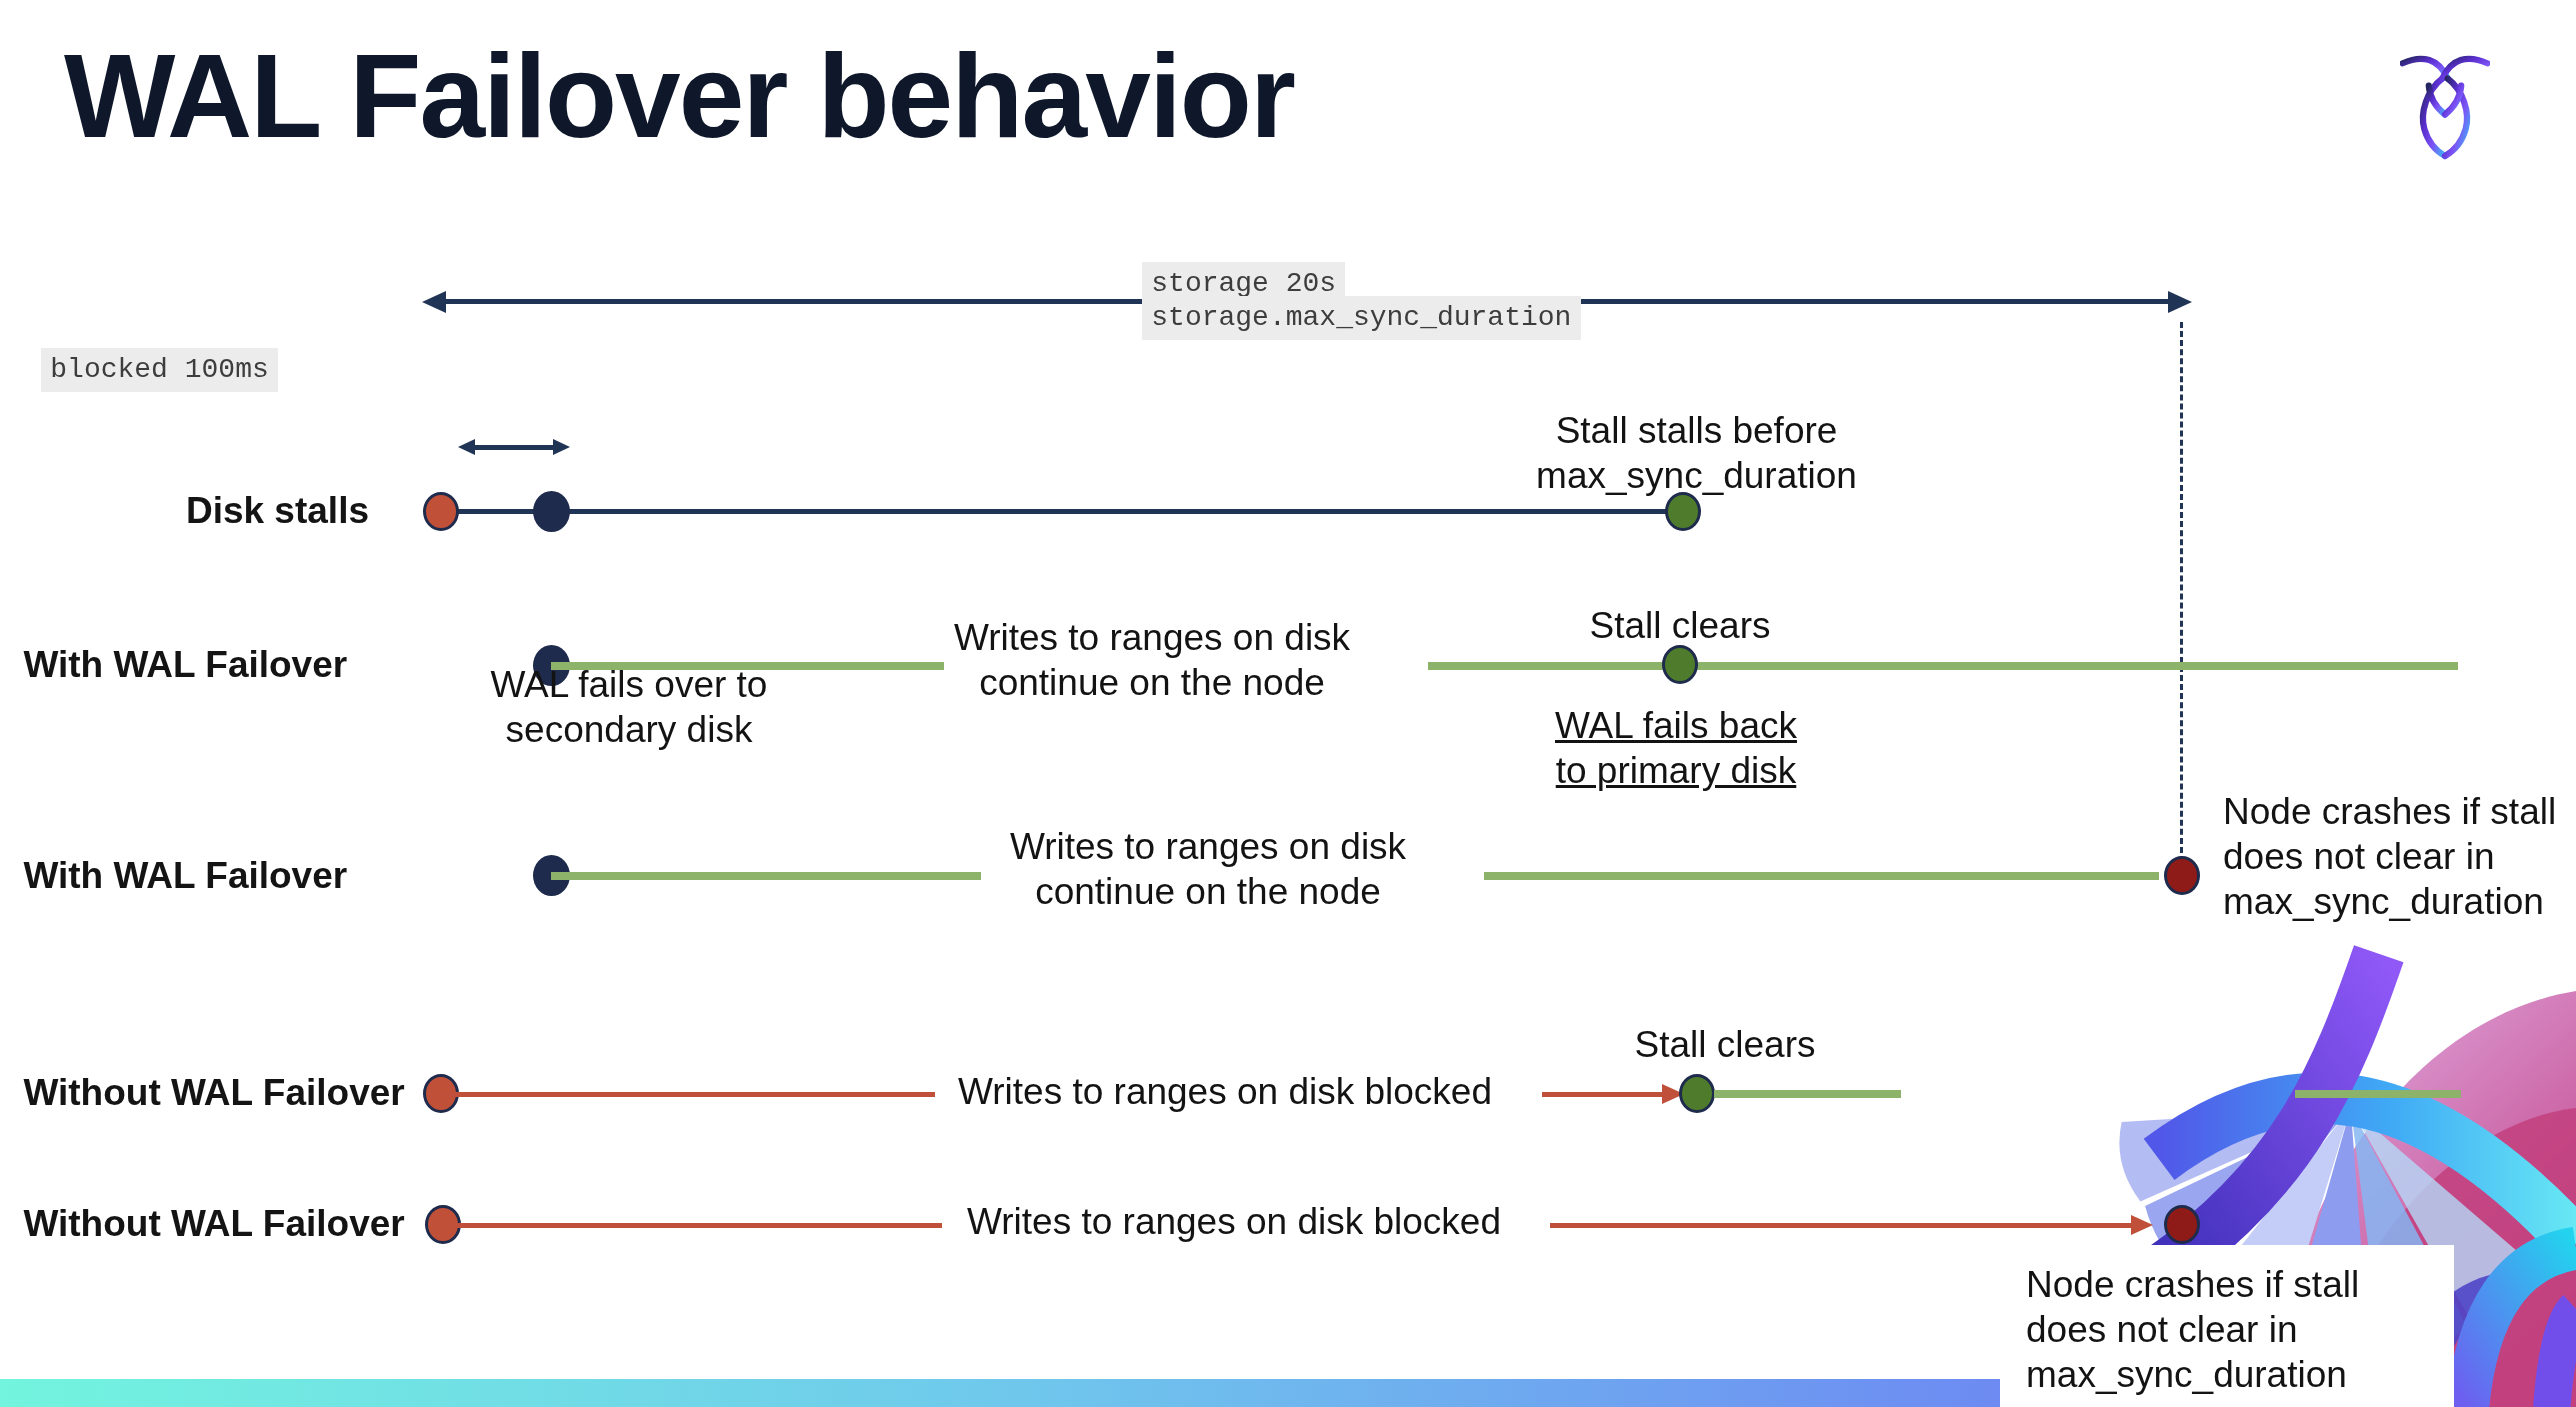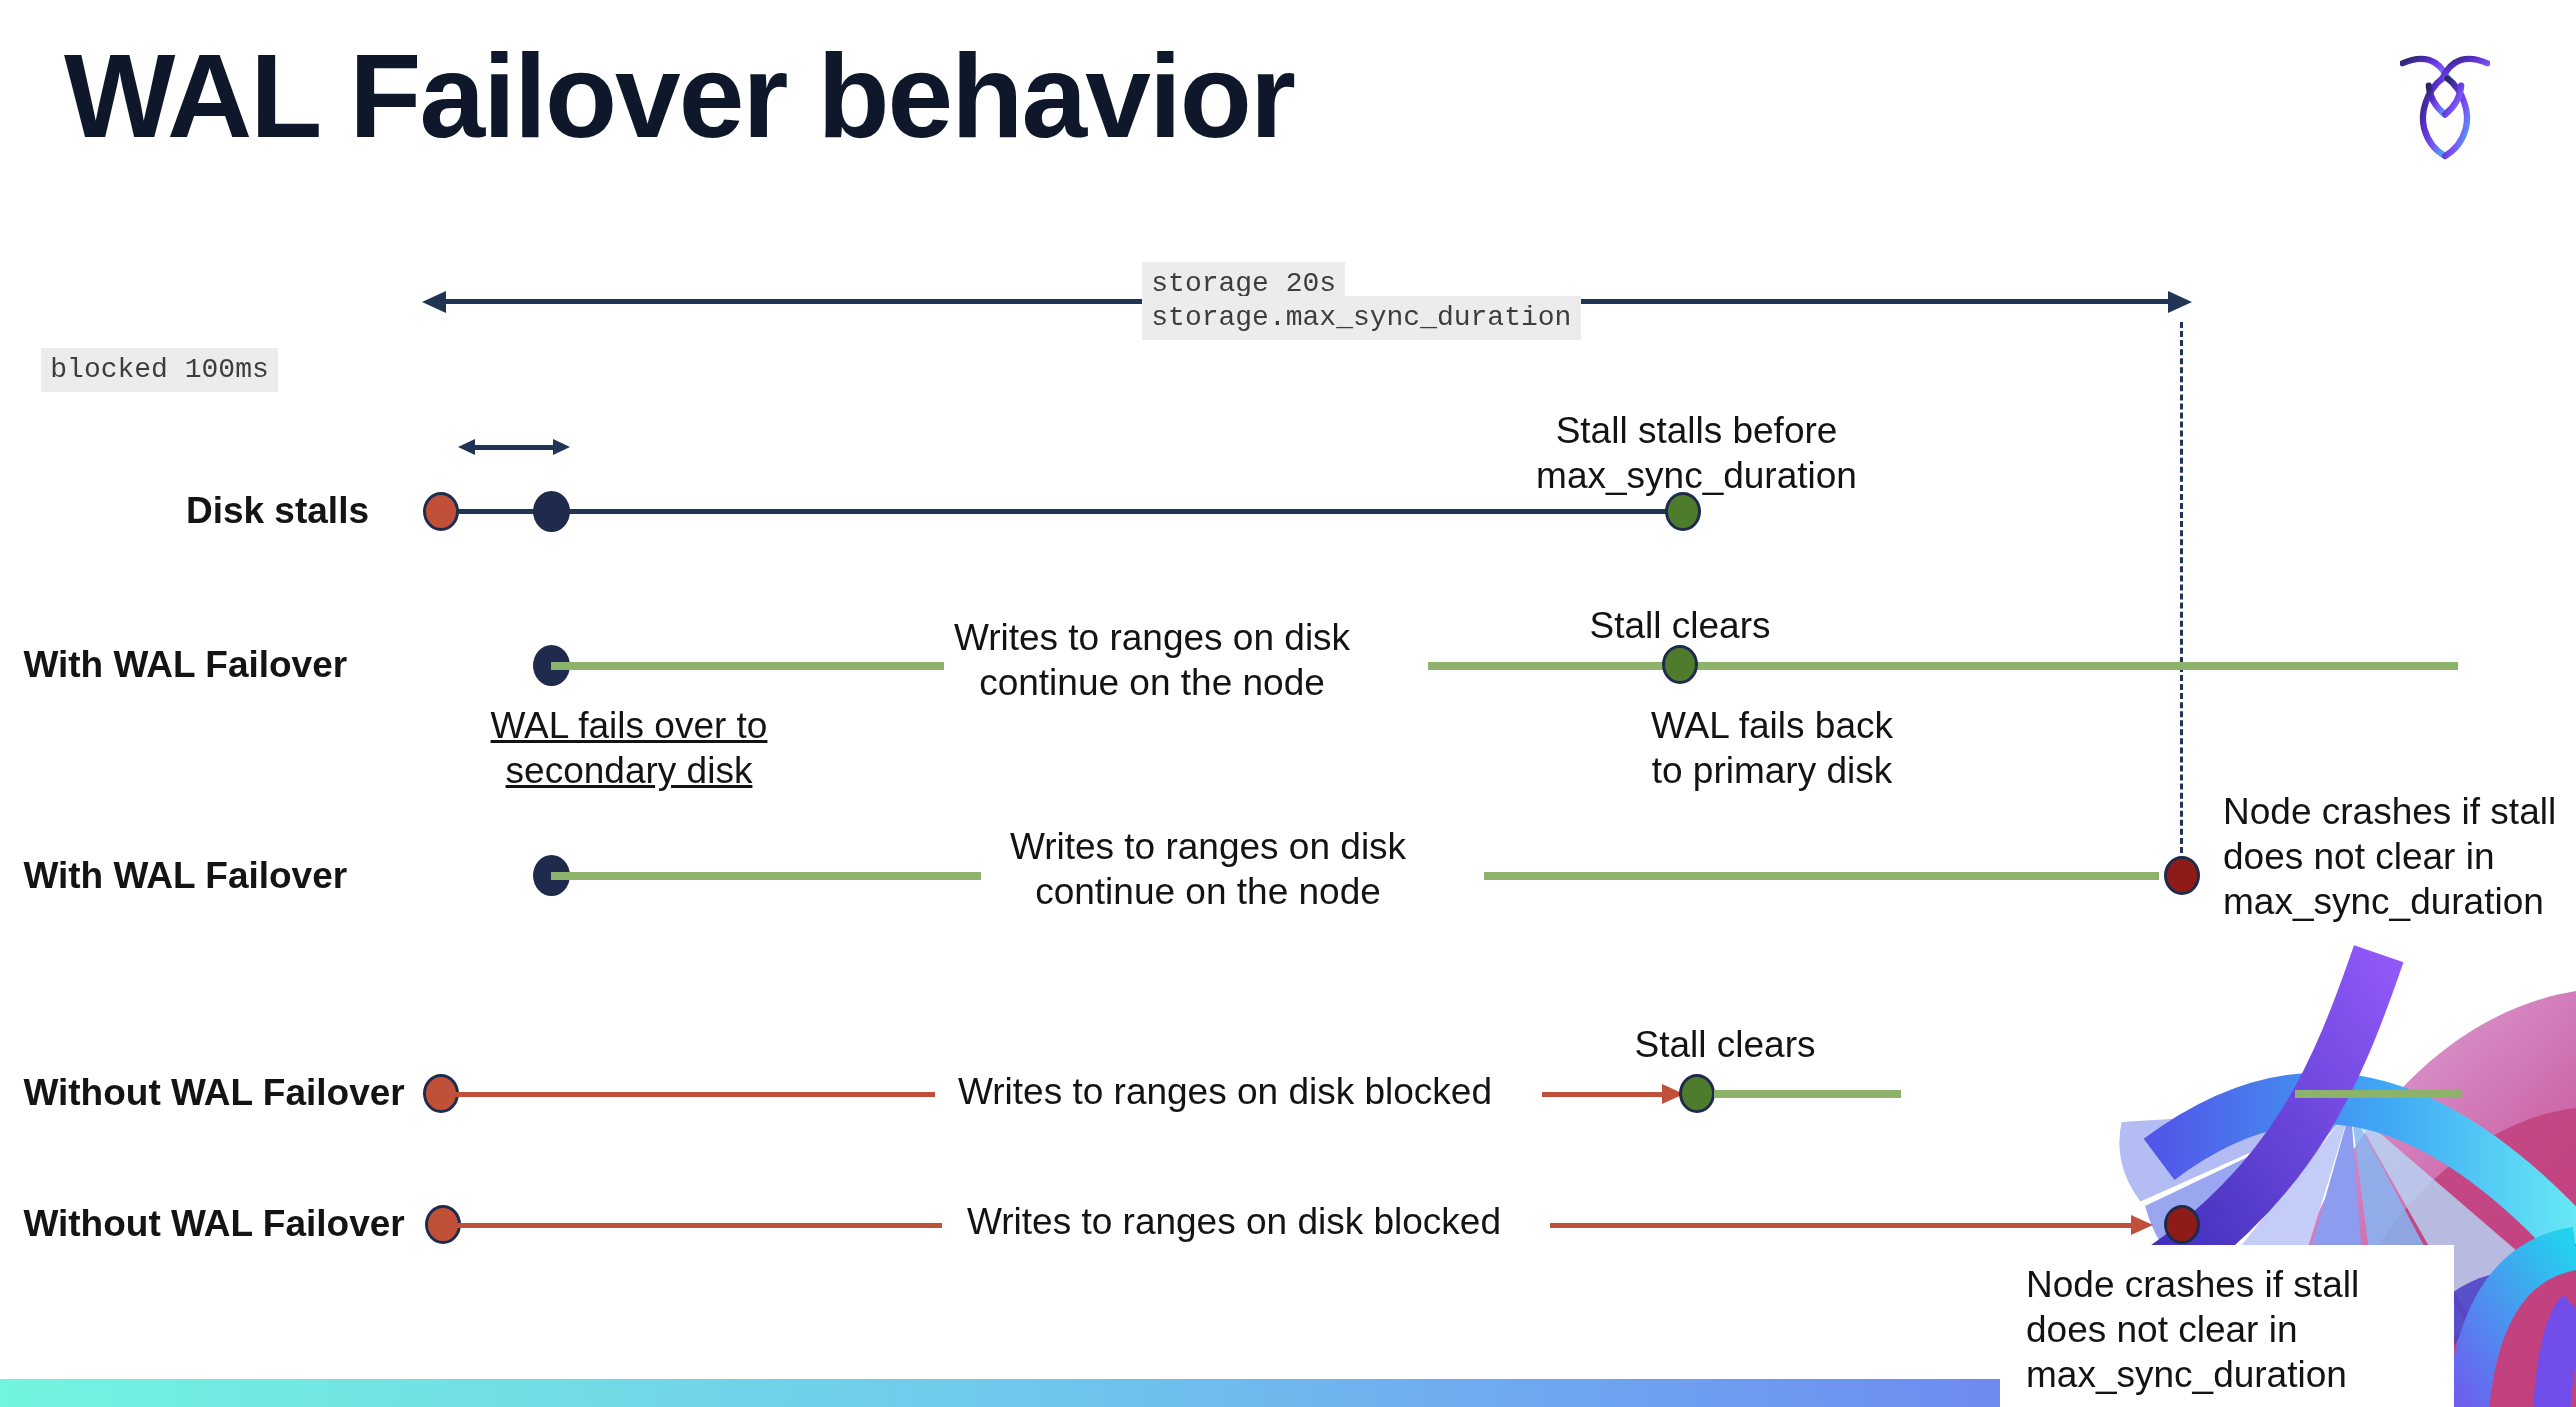--- a/index.html
+++ b/index.html
@@ -126,23 +126,23 @@
 max_sync_duration</div>
 
   <div class="rowlabel layer" style="left:23.4px;top:639px;">With WAL Failover</div>
   <div class="dot navy layer" style="left:533px;top:645px;"></div>
   <div class="hline green-line layer" style="left:551px;top:662px;width:393px;"></div>
   <div class="ann layer" style="left:944px;top:615px;width:416px;">Writes to ranges on disk
 continue on the node</div>
   <div class="hline green-line layer" style="left:1428px;top:662px;width:1030px;"></div>
   <div class="dot green layer" style="left:1662px;top:645px;"></div>
   <div class="ann layer" style="left:1577px;top:603px;width:206px;">Stall clears</div>
-  <div class="ann layer" style="left:449px;top:703px;width:360px;text-decoration:underline;">WAL fails over to
+  <div class="ann layer" style="left:449px;top:662px;width:360px;">WAL fails over to
 secondary disk</div>
-  <div class="ann layer" style="left:1592px;top:703px;width:360px;">WAL fails  back
+  <div class="ann layer" style="left:1496px;top:703px;width:360px;text-decoration:underline;">WAL fails  back
 to primary disk</div>
 
   <div class="rowlabel layer" style="left:23.4px;top:850px;">With WAL Failover</div>
   <div class="dot navy layer" style="left:533px;top:855px;"></div>
   <div class="hline green-line layer" style="left:551px;top:872px;width:430px;"></div>
   <div class="ann layer" style="left:1000px;top:824px;width:416px;">Writes to ranges on disk
 continue on the node</div>
   <div class="hline green-line layer" style="left:1484px;top:872px;width:675px;"></div>
   <div class="dot crash layer" style="left:2164px;top:856px;"></div>
   <div class="ann left layer" style="left:2223px;top:789px;width:355px;">Node crashes if stall

